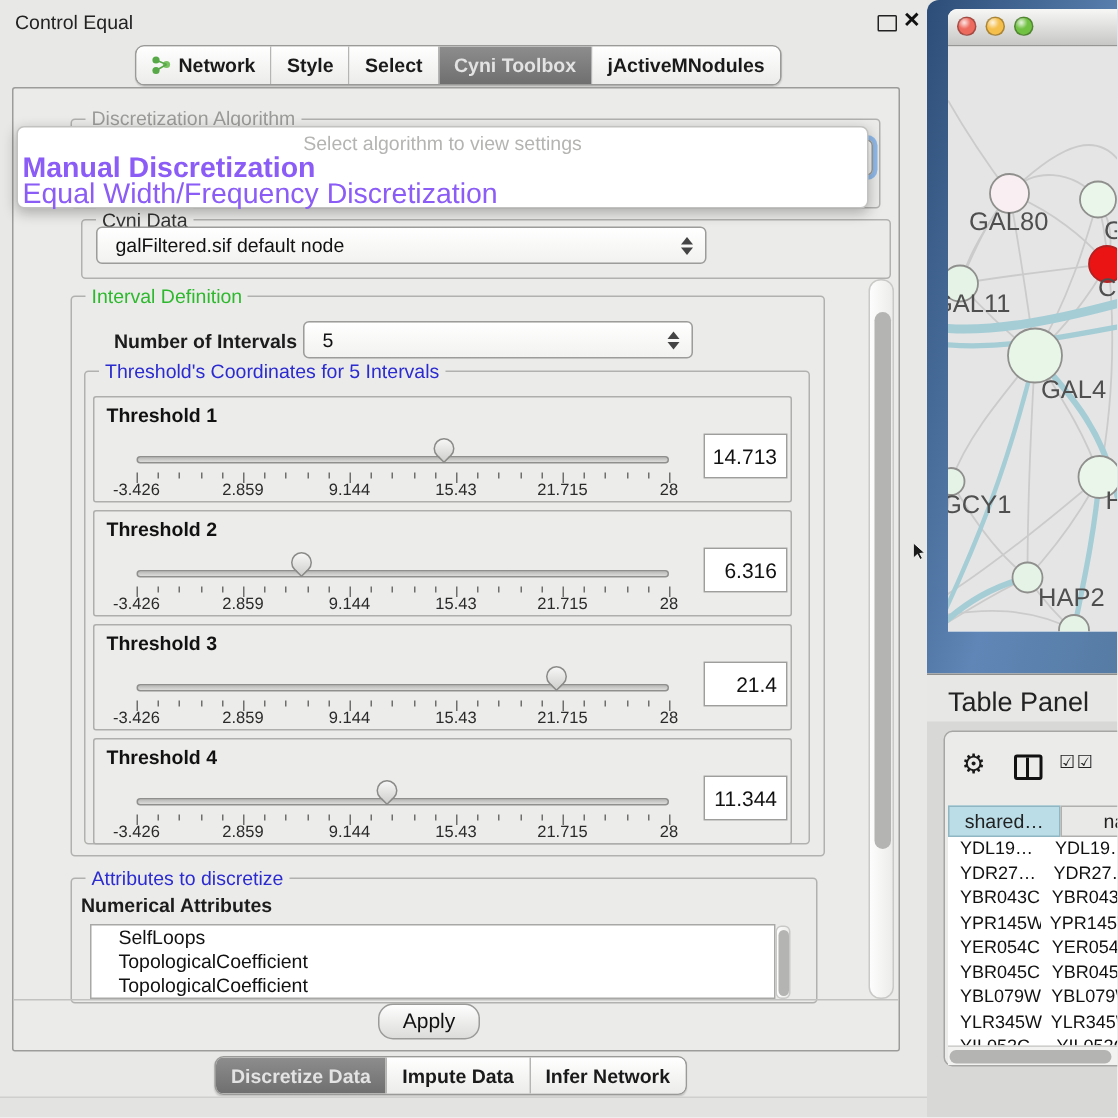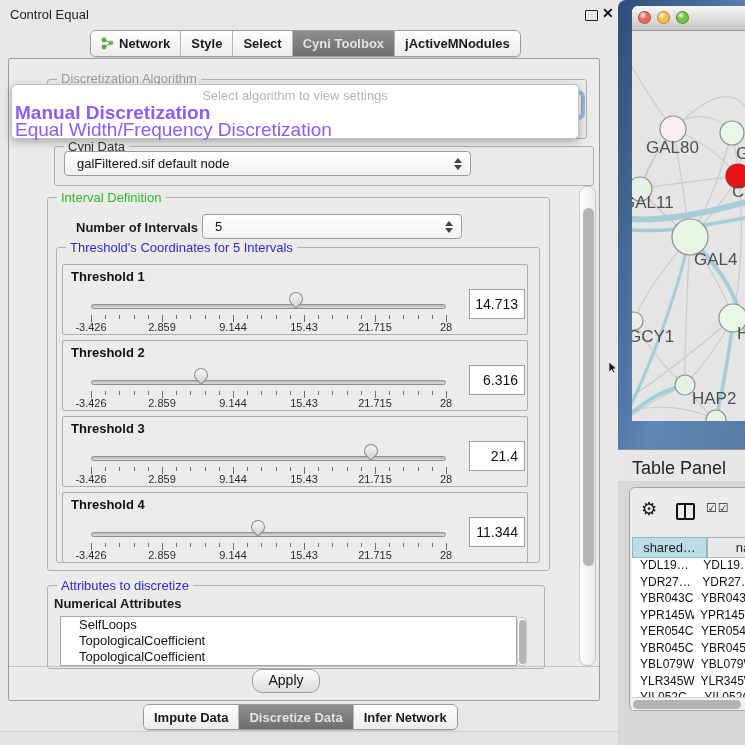--- a/index.html
+++ b/index.html
@@ -319,25 +319,25 @@
 
     <div class="popup">
       <div class="popup-hint">Select algorithm to view settings</div>
       <div>
           <div class="popup-item" style="top: 17px; font-weight: bold;">Manual Discretization</div>
           <div class="popup-item" style="top: 33.5px;">Equal Width/Frequency Discretization</div>
         </div>
     </div>
 
     <div class="tabbar" style="left:143px;top:704px;height:24px;">
-        <div class="tab">
-          <span>Impute Data</span>
-        </div>
         <div class="tab sel">
           <span>Discretize Data</span>
+        </div>
+        <div class="tab">
+          <span>Impute Data</span>
         </div>
         <div class="tab">
           <span>Infer Network</span>
         </div>
       </div>
     <div class="bottom-strip"></div>
 
     <svg class="abs" style="left:609px;top:362px;" width="10" height="12">
       <polygon points="0,0 0,10 2.6,7.6 4.4,11 6,10.2 4.2,7 7.4,6.6" fill="#1a1a1a" stroke="#fff" stroke-width="0.6"></polygon>
     </svg>

